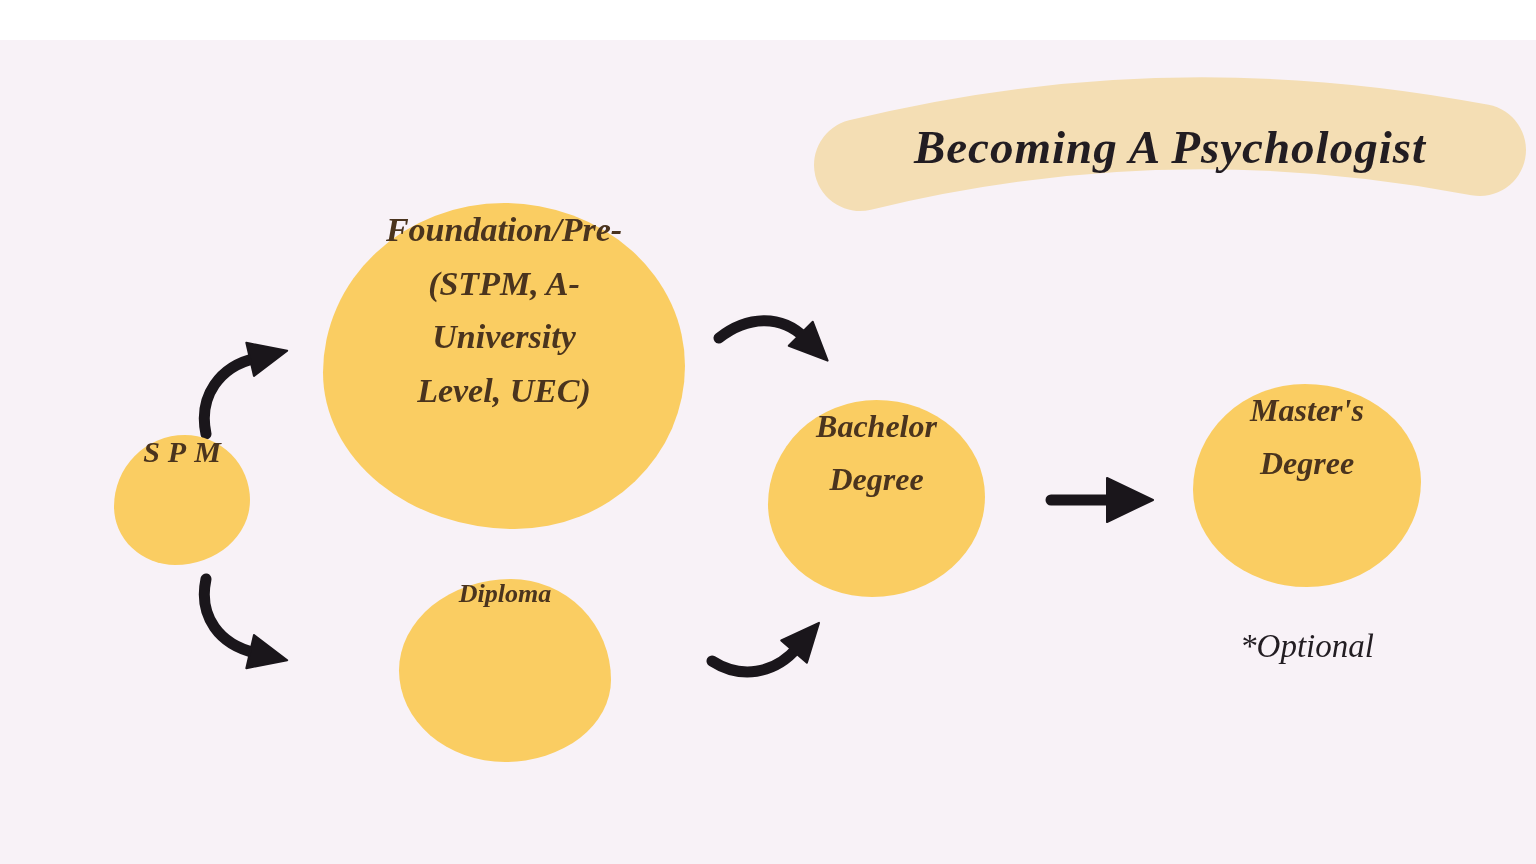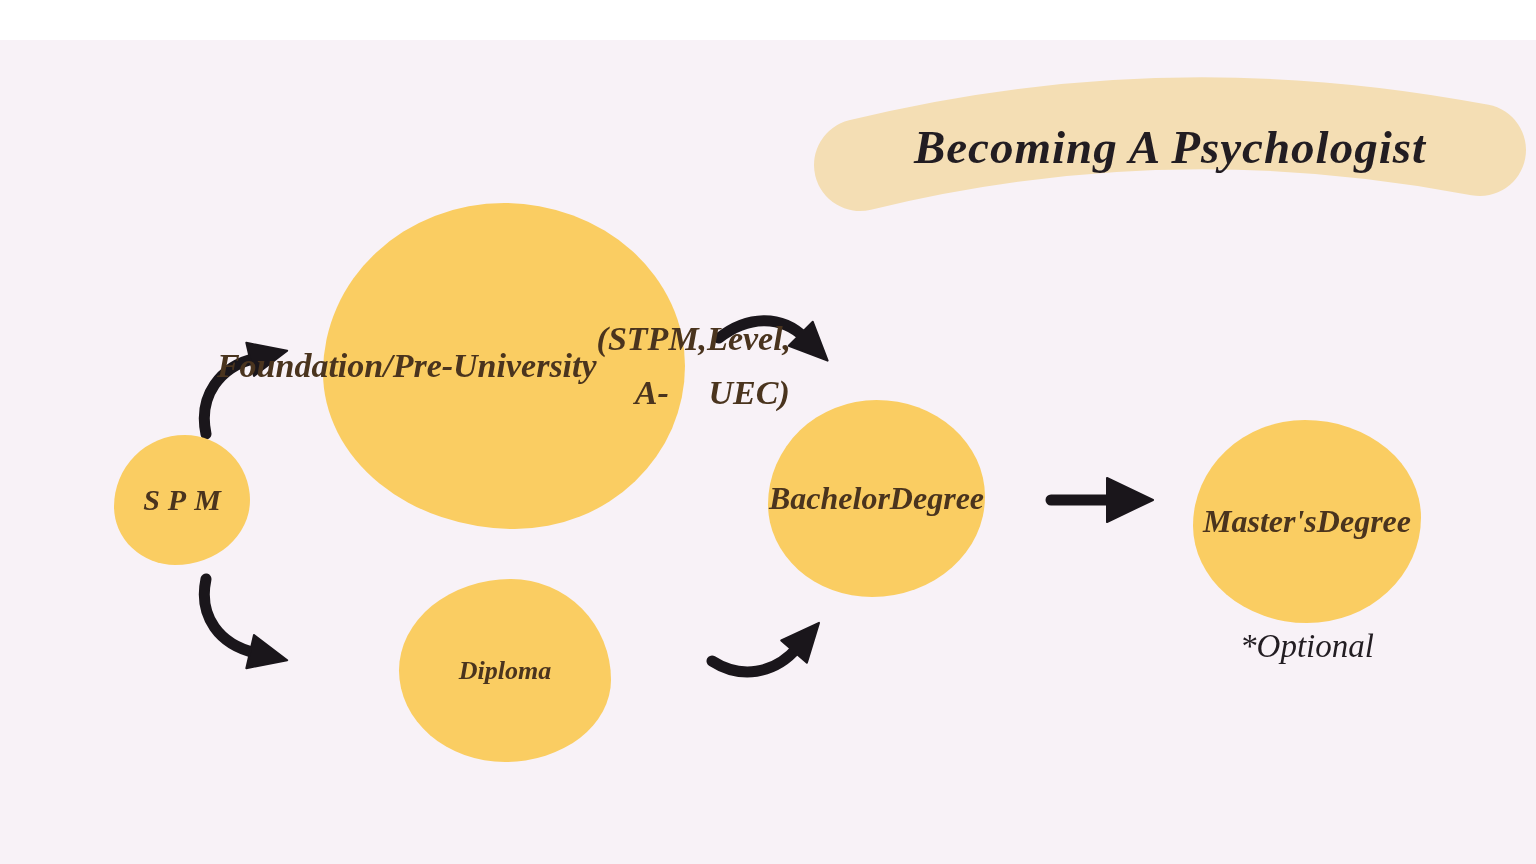--- a/index.html
+++ b/index.html
@@ -40,23 +40,23 @@
     font-style: italic;
     letter-spacing: 1px;
     color: var(--title-text, #221D22);
   }
 
   
   .node {
     position: absolute;
     background: var(--node-fill, #FACD62);
     display: flex;
-    flex-direction: row;
+    flex-direction: column;
     align-items: center;
-    justify-content: center;
+    justify-content: flex-start;
     text-align: center;
     color: var(--node-text, #4A341E);
     font-style: italic;
     font-weight: 600;
   }
   .node .line { display: block; }
 
   .node-spm {
     left: 114px; top: 395px; width: 136px; height: 130px;
     border-radius: 52% 48% 55% 45% / 55% 50% 50% 45%;
@@ -78,21 +78,21 @@
   }
 
   .node-bachelor {
     left: 768px; top: 360px; width: 217px; height: 197px;
     border-radius: 50% 50% 52% 48% / 53% 49% 51% 47%;
     font-size: 32px;
     line-height: 1.65;
   }
 
   .node-masters {
-    left: 1193px; top: 380px; width: 228px; height: 203px;
+    left: 1193px; top: 344px; width: 228px; height: 203px;
     border-radius: 49% 51% 50% 50% / 52% 48% 52% 48%;
     font-size: 32px;
     line-height: 1.65;
   }
 
   
   .arrow {
     position: absolute;
     overflow: visible;
   }
@@ -162,22 +162,22 @@
     <path d="M 6 28 L 70 28"></path>
     <polygon points="-8,-22 38,0 -8,22" transform="translate(70,28)"></polygon>
   </svg>
 
   <div class="node node-spm">
     <span class="line">SPM</span>
   </div>
 
   <div class="node node-foundation">
     <span class="line">Foundation/Pre-</span>
+    <span class="line">(STPM, A-</span>
     <span class="line">University</span>
-    <span class="line">(STPM, A-</span>
     <span class="line">Level, UEC)</span>
   </div>
 
   <div class="node node-diploma">
     <span class="line">Diploma</span>
   </div>
 
   <div class="node node-bachelor">
     <span class="line">Bachelor</span>
     <span class="line">Degree</span>

